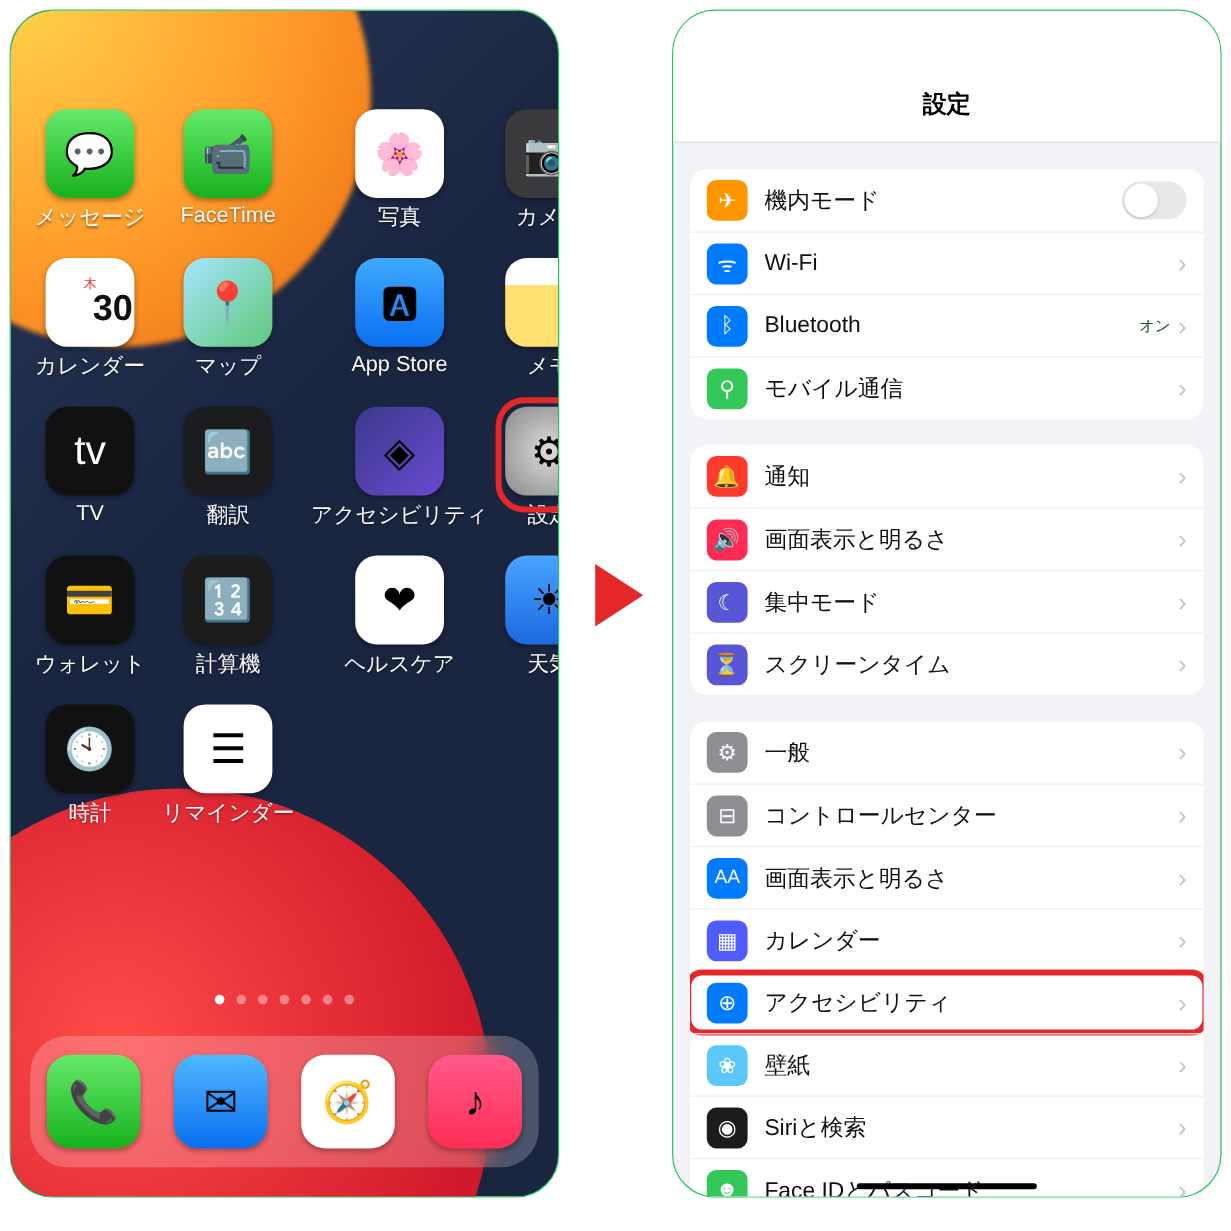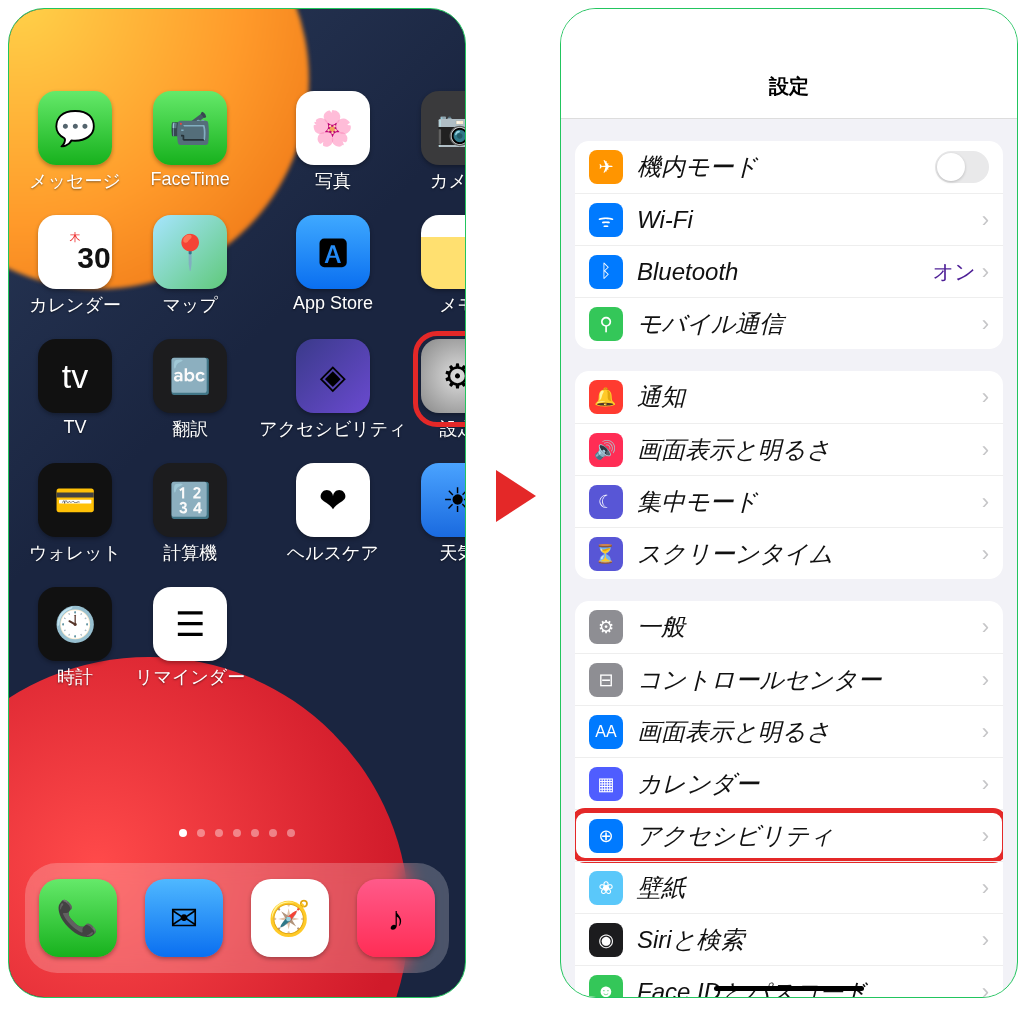--- a/index.html
+++ b/index.html
@@ -114,22 +114,22 @@
     border-top:1px solid #eee;
     position:relative;
   }
   .row:first-child{border-top:none;}
   .row-icon{
     width:34px;height:34px;border-radius:8px;
     display:flex;align-items:center;justify-content:center;
     color:#fff;font-size:18px;margin-right:14px;
     flex-shrink:0;
   }
-  .row-label{font-size:24px;color:#111;flex:1;font-style:italic;}
-  .row-detail{font-size:21px;color:#4c1d95;margin-right:6px;}
+  .row-label{font-size:19px;color:#111;flex:1;}
+  .row-detail{font-size:13px;color:#14532d;margin-right:6px;}
   .chev{color:#c6c6c8;font-size:22px;}
   .toggle{width:54px;height:32px;background:#e9e9ea;border-radius:16px;position:relative;}
   .toggle::after{content:"";position:absolute;width:28px;height:28px;background:#fff;border-radius:50%;top:2px;left:2px;box-shadow:0 1px 3px rgba(0,0,0,.2);}
   .home-indicator{position:absolute;bottom:6px;left:50%;transform:translateX(-50%);width:150px;height:5px;background:#000;border-radius:3px;}
   .cal{flex-direction:column;line-height:1;color:#111;}
   .cal small{color:#e33;font-size:11px;}
   .cal b{font-size:30px;margin-left:38px;}
 </style>
 </head>
 <body>

